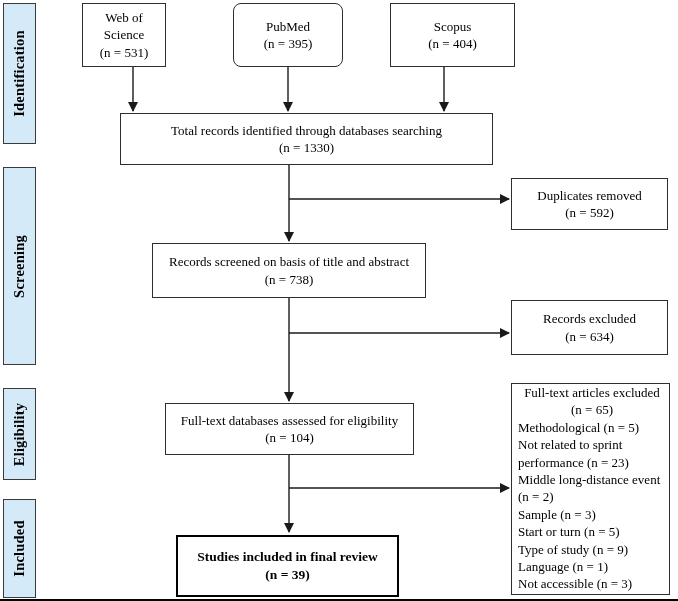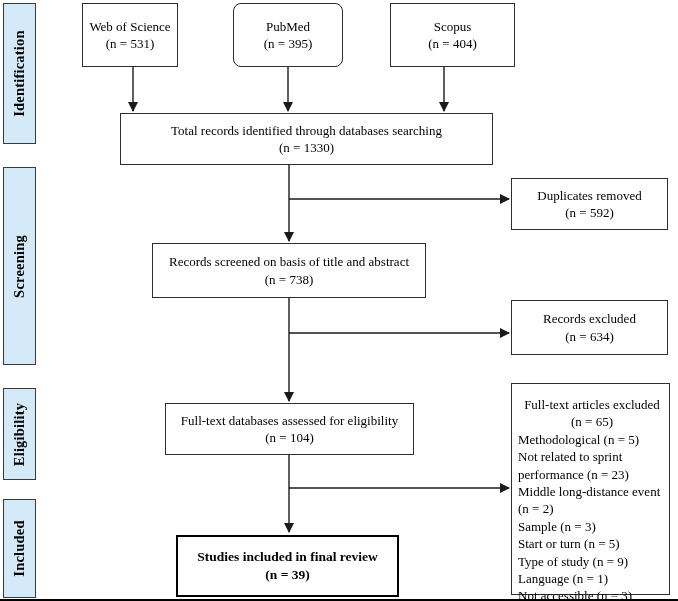--- a/index.html
+++ b/index.html
@@ -35,36 +35,36 @@
     white-space:nowrap;
     font-weight:bold;
     font-size:14.5px;
     letter-spacing:0.2px;
   }
   #stage-identification{top:3px;height:141px;}
   #stage-screening{top:167px;height:198px;}
   #stage-eligibility{top:388px;height:92px;}
   #stage-included{top:499px;height:99px;}
 
-  #box-wos{left:82px;top:3px;width:96px;height:64px;}
+  #box-wos{left:82px;top:3px;width:84px;height:64px;}
   #box-pubmed{left:233px;top:3px;width:110px;height:64px;border-radius:8px;}
   #box-scopus{left:390px;top:3px;width:125px;height:64px;}
   #box-total{left:120px;top:113px;width:373px;height:52px;}
   #box-duplicates{left:511px;top:178px;width:157px;height:52px;}
   #box-screened{left:152px;top:243px;width:274px;height:55px;}
   #box-recexcluded{left:511px;top:300px;width:157px;height:55px;}
   #box-fulltext{left:165px;top:403px;width:249px;height:52px;}
   #box-included{
     left:176px;top:535px;width:223px;height:62px;
     border:2.5px solid #000;font-weight:bold;font-size:13.5px;
   }
   #box-ftexcluded{
     left:511px;top:383px;width:159px;height:212px;
     justify-content:flex-start;
-    padding:12px 3px 2px 6px;
+    padding:0 3px 2px 6px;
     line-height:17.4px;
   }
   #box-ftexcluded .centered{align-self:center;text-align:center;width:100%;}
   #box-ftexcluded .reason{align-self:flex-start;text-align:left;}
 
   svg#connectors{position:absolute;left:0;top:0;pointer-events:none;}
   #bottom-line{
     position:absolute;left:0;top:599px;width:678px;height:2px;
     background:#000;
   }

